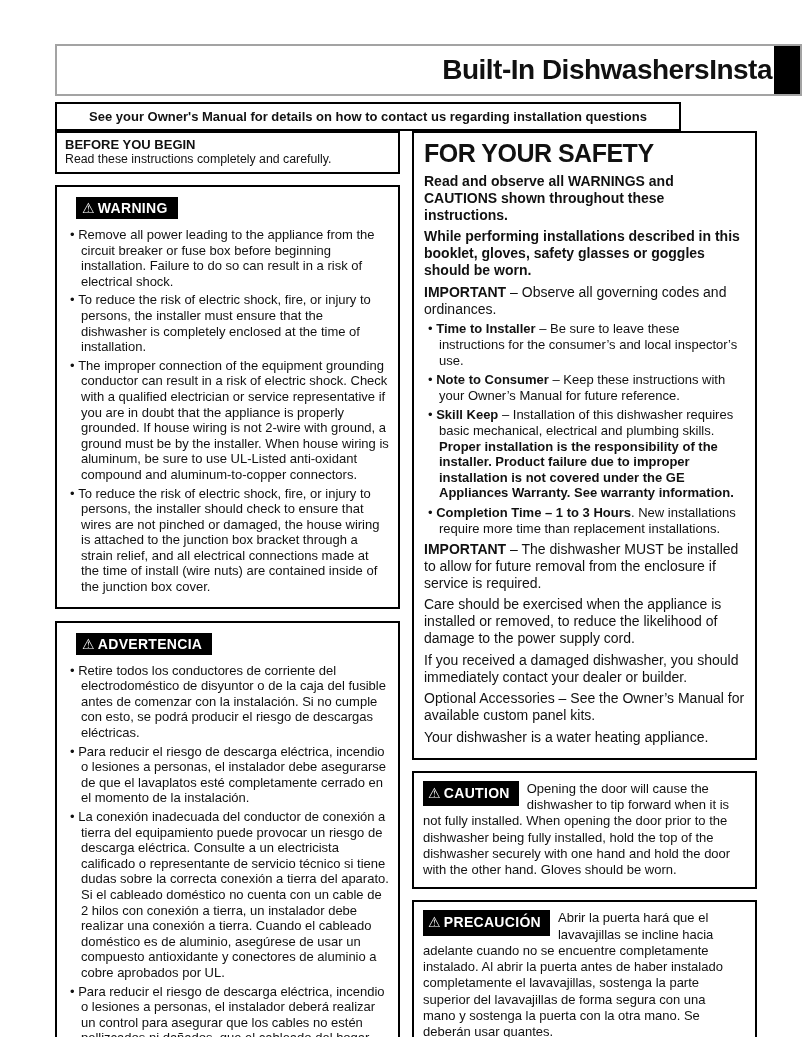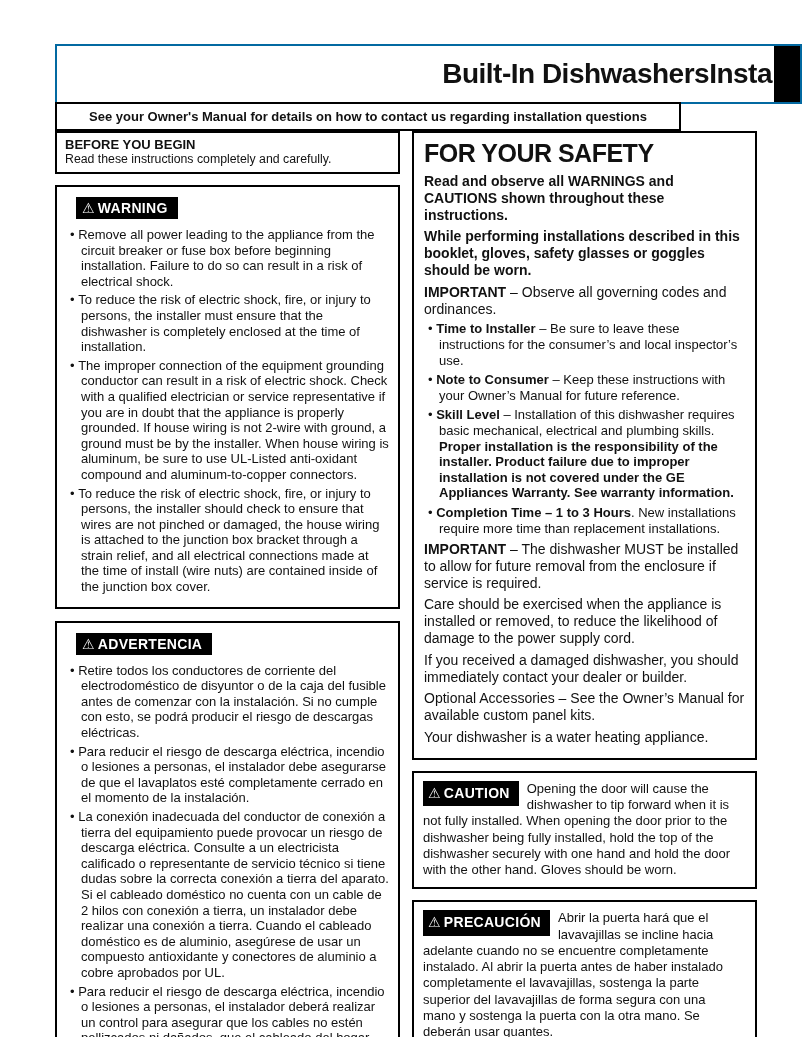--- a/index.html
+++ b/index.html
@@ -8,22 +8,22 @@
     position: relative;
     width: 802px; height: 1037px;
     background: #ffffff;
     font-family: "Liberation Sans", sans-serif;
     color: #111;
     margin: 0 auto;
     overflow: hidden;
   }
   
   .header-box {
-    position: absolute; left: 55px; top: 44px; right: 0; height: 60px;
-    border: 2px solid #0369a1;
+    position: absolute; left: 55px; top: 44px; right: 0; height: 52px;
+    border: 2px solid #a3a3a3;
     display: flex; align-items: center; justify-content: flex-end;
     overflow: hidden;
   }
   .doc-title {
     font-size: 28px; font-weight: bold; white-space: nowrap;
     margin: 0; padding: 0 2px 0 0; letter-spacing: -0.5px;
   }
   .header-tab { width: 26px; align-self: stretch; background: #000; flex: none; }
   
   .banner {
@@ -133,21 +133,21 @@
     <div class="col">
 
       <div class="box safety">
         <h2>FOR YOUR SAFETY</h2>
         <p class="bold tight">Read and observe all WARNINGS and CAUTIONS shown throughout these instructions.</p>
         <p class="bold tight">While performing installations described in this booklet, gloves, safety glasses or goggles should be worn.</p>
         <p class="tight"><span class="bold">IMPORTANT</span><span> – Observe all governing codes and ordinances.</span></p>
         <ul class="bullets">
           <li><span class="bold">Time to Installer</span><span> – Be sure to leave these instructions for the consumer’s and local inspector’s use.</span><span class="bold"></span></li>
           <li><span class="bold">Note to Consumer</span><span> – Keep these instructions with your Owner’s Manual for future reference.</span><span class="bold"></span></li>
-          <li><span class="bold">Skill Level</span><span> – Installation of this dishwasher requires basic mechanical, electrical and plumbing skills. </span><span class="bold">Proper installation is the responsibility of the installer. Product failure due to improper installation is not covered under the GE Appliances Warranty. See warranty information.</span></li>
+          <li><span class="bold">Skill Keep</span><span> – Installation of this dishwasher requires basic mechanical, electrical and plumbing skills. </span><span class="bold">Proper installation is the responsibility of the installer. Product failure due to improper installation is not covered under the GE Appliances Warranty. See warranty information.</span></li>
           <li><span class="bold">Completion Time – 1 to 3 Hours</span><span>. New installations require more time than replacement installations.</span><span class="bold"></span></li>
         </ul>
         <p class="tight"><span class="bold">IMPORTANT</span><span> – The dishwasher MUST be installed to allow for future removal from the enclosure if service is required.</span></p>
         <p class="tight">Care should be exercised when the appliance is installed or removed, to reduce the likelihood of damage to the power supply cord.</p>
         <p class="tight">If you received a damaged dishwasher, you should immediately contact your dealer or builder.</p>
         <p class="tight">Optional Accessories – See the Owner’s Manual for available custom panel kits.</p>
         <p class="tight">Your dishwasher is a water heating appliance.</p>
       </div>
 
       <div class="box cautionbox">

